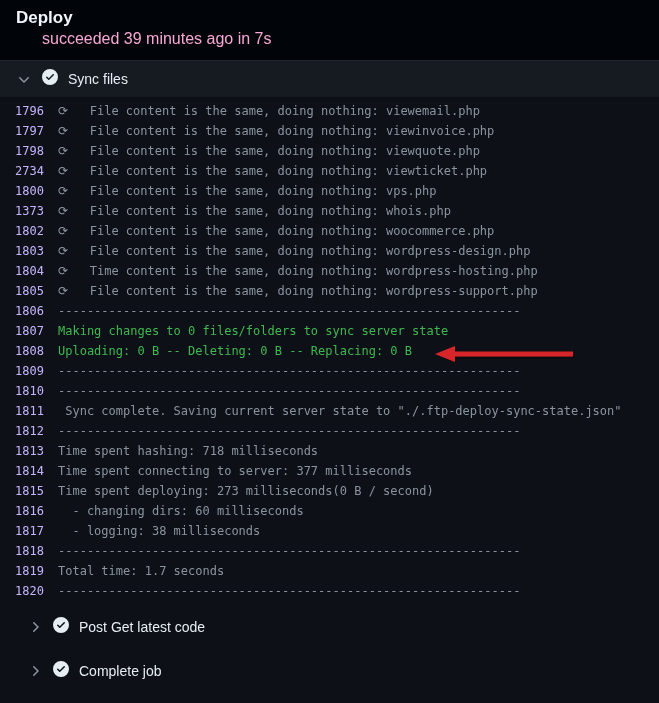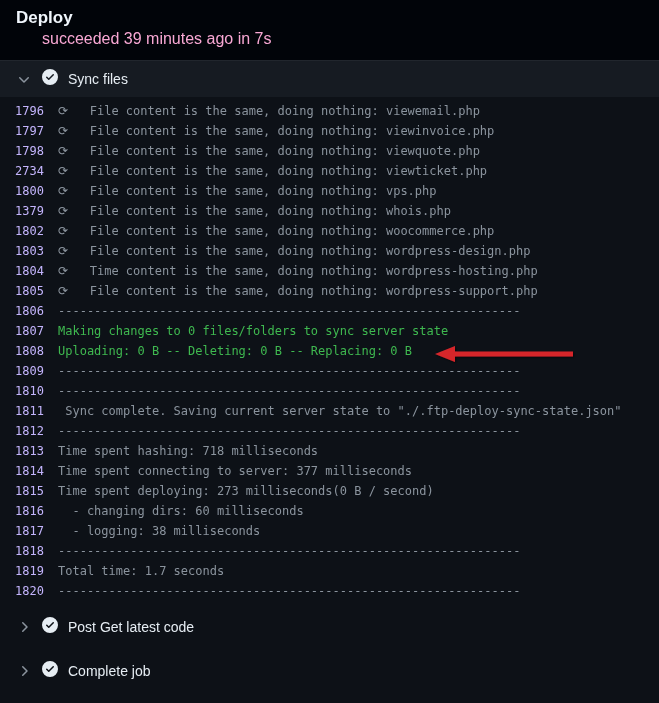--- a/index.html
+++ b/index.html
@@ -84,20 +84,21 @@
     .log-text.green {
       color: #3fb950;
     }
     .step-row {
       display: flex;
       align-items: center;
       padding: 12px 16px;
       background: #0d1117;
       gap: 10px;
       cursor: pointer;
+      margin-left: 11px;
     }
     .step-label {
       font-size: 14px;
       color: #e6edf3;
     }
     .arrow-annotation {
       position: absolute;
       pointer-events: none;
     }
   </style>
@@ -124,21 +125,21 @@
   </span>
   <span class="section-title">Sync files</span>
 </div>
 
 <div class="log-container" id="log-container" style="position:relative;">
   <div class="log-line"><span class="line-num">1796</span><span class="log-text">⟳   File content is the same, doing nothing: viewemail.php</span></div>
     <div class="log-line"><span class="line-num">1797</span><span class="log-text">⟳   File content is the same, doing nothing: viewinvoice.php</span></div>
     <div class="log-line"><span class="line-num">1798</span><span class="log-text">⟳   File content is the same, doing nothing: viewquote.php</span></div>
     <div class="log-line"><span class="line-num">2734</span><span class="log-text">⟳   File content is the same, doing nothing: viewticket.php</span></div>
     <div class="log-line"><span class="line-num">1800</span><span class="log-text">⟳   File content is the same, doing nothing: vps.php</span></div>
-    <div class="log-line"><span class="line-num">1379</span><span class="log-text">⟳   File content is the same, doing nothing: whois.php</span></div>
+    <div class="log-line"><span class="line-num">1373</span><span class="log-text">⟳   File content is the same, doing nothing: whois.php</span></div>
     <div class="log-line"><span class="line-num">1802</span><span class="log-text">⟳   File content is the same, doing nothing: woocommerce.php</span></div>
     <div class="log-line"><span class="line-num">1803</span><span class="log-text">⟳   File content is the same, doing nothing: wordpress-design.php</span></div>
     <div class="log-line"><span class="line-num">1804</span><span class="log-text">⟳   Time content is the same, doing nothing: wordpress-hosting.php</span></div>
     <div class="log-line"><span class="line-num">1805</span><span class="log-text">⟳   File content is the same, doing nothing: wordpress-support.php</span></div>
     <div class="log-line"><span class="line-num">1806</span><span class="log-text">----------------------------------------------------------------</span></div>
     <div class="log-line"><span class="line-num">1807</span><span class="log-text green">Making changes to 0 files/folders to sync server state</span></div>
     <div class="log-line"><span class="line-num">1808</span><span class="log-text green">Uploading: 0 B -- Deleting: 0 B -- Replacing: 0 B</span></div>
     <div class="log-line"><span class="line-num">1809</span><span class="log-text">----------------------------------------------------------------</span></div>
     <div class="log-line"><span class="line-num">1810</span><span class="log-text">----------------------------------------------------------------</span></div>
     <div class="log-line"><span class="line-num">1811</span><span class="log-text"> Sync complete. Saving current server state to "./.ftp-deploy-sync-state.json"</span></div>

